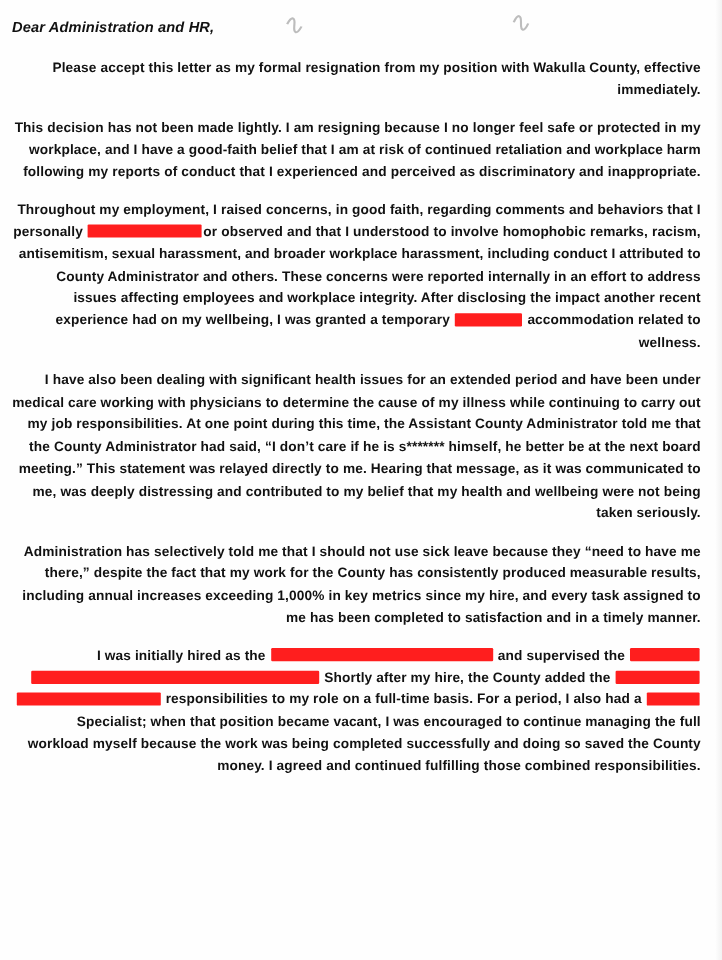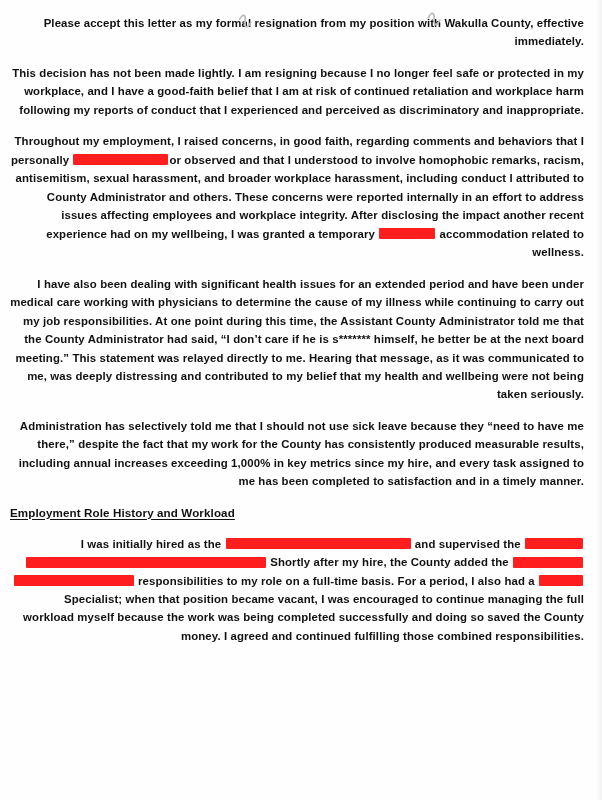--- a/index.html
+++ b/index.html
@@ -91,20 +91,21 @@
 </head>
 <body>
 
 <div class="page">
 
   <span class="scan-mark mark-a">∿</span>
   <span class="scan-mark mark-b">∿</span>
 
   <div class="doc">
 
+    <p class="salutation">Dear Administration and HR,</p>
 
     <p class="para">
       <span>Please accept this letter as my formal resignation from my position with Wakulla County, effective immediately.</span>
     </p>
 
     <p class="para">
       <span>This decision has not been made lightly. I am resigning because I no longer feel safe or protected in my workplace, and I have a good-faith belief that I am at risk of continued retaliation and workplace harm following my reports of conduct that I experienced and perceived as discriminatory and inappropriate.</span>
     </p>
 
     <p class="para">
@@ -112,21 +113,20 @@
     </p>
 
     <p class="para">
       <span>I have also been dealing with significant health issues for an extended period and have been under medical care working with physicians to determine the cause of my illness while continuing to carry out my job responsibilities. At one point during this time, the Assistant County Administrator told me that the County Administrator had said, “I don’t care if he is s******* himself, he better be at the next board meeting.” This statement was relayed directly to me. Hearing that message, as it was communicated to me, was deeply distressing and contributed to my belief that my health and wellbeing were not being taken seriously.</span>
     </p>
 
     <p class="para">
       <span>Administration has selectively told me that I should not use sick leave because they “need to have me there,” despite the fact that my work for the County has consistently produced measurable results, including annual increases exceeding 1,000% in key metrics since my hire, and every task assigned to me has been completed to satisfaction and in a timely manner.</span>
     </p>
 
-    <p class="heading">Employment Role History and Workload</p>
 
     <p class="para last-block">
       <span>I was initially hired as the </span><span class="redact r-w185"></span><span> and supervised the </span><span class="redact r-w58"></span><span class="redact r-w240"></span><span> Shortly after my hire, the County added the </span><span class="redact r-w70"></span><span class="redact r-w120"></span><span> responsibilities to my role on a full-time basis. For a period, I also had a </span><span class="redact r-w44"></span><span> Specialist; when that position became vacant, I was encouraged to continue managing the full workload myself because the work was being completed successfully and doing so saved the County money. I agreed and continued fulfilling those combined responsibilities.</span>
     </p>
 
   </div>
 
   <div class="edge-fade"></div>
 </div>
 

